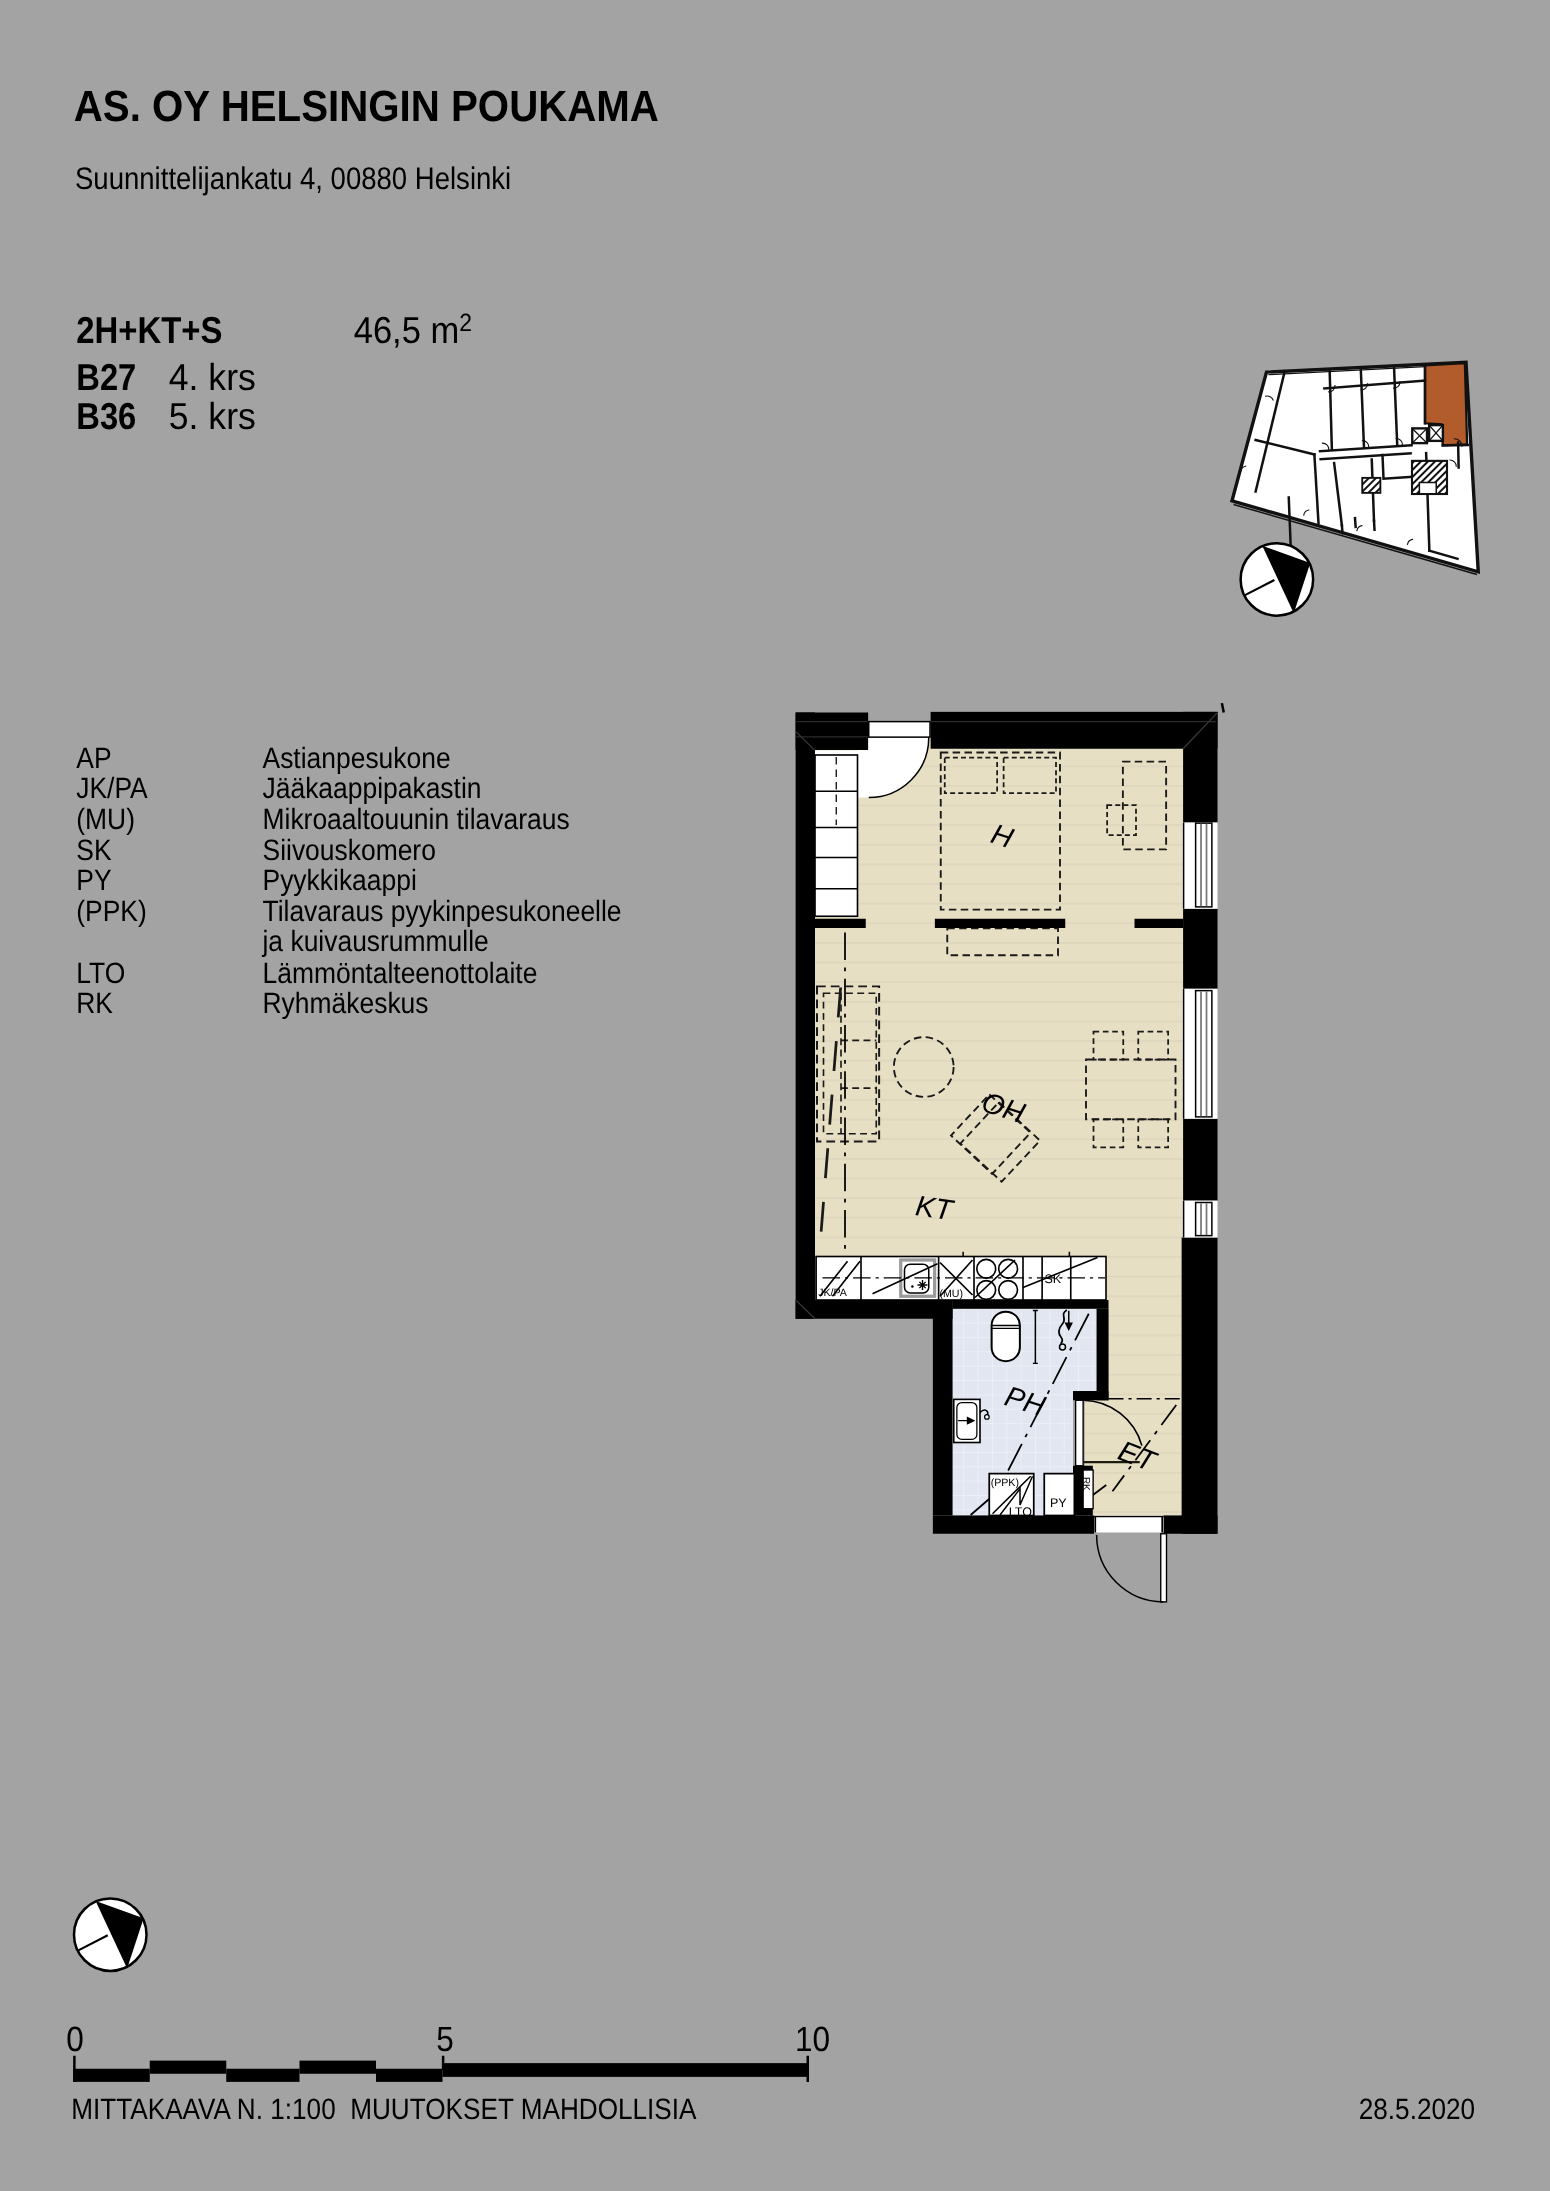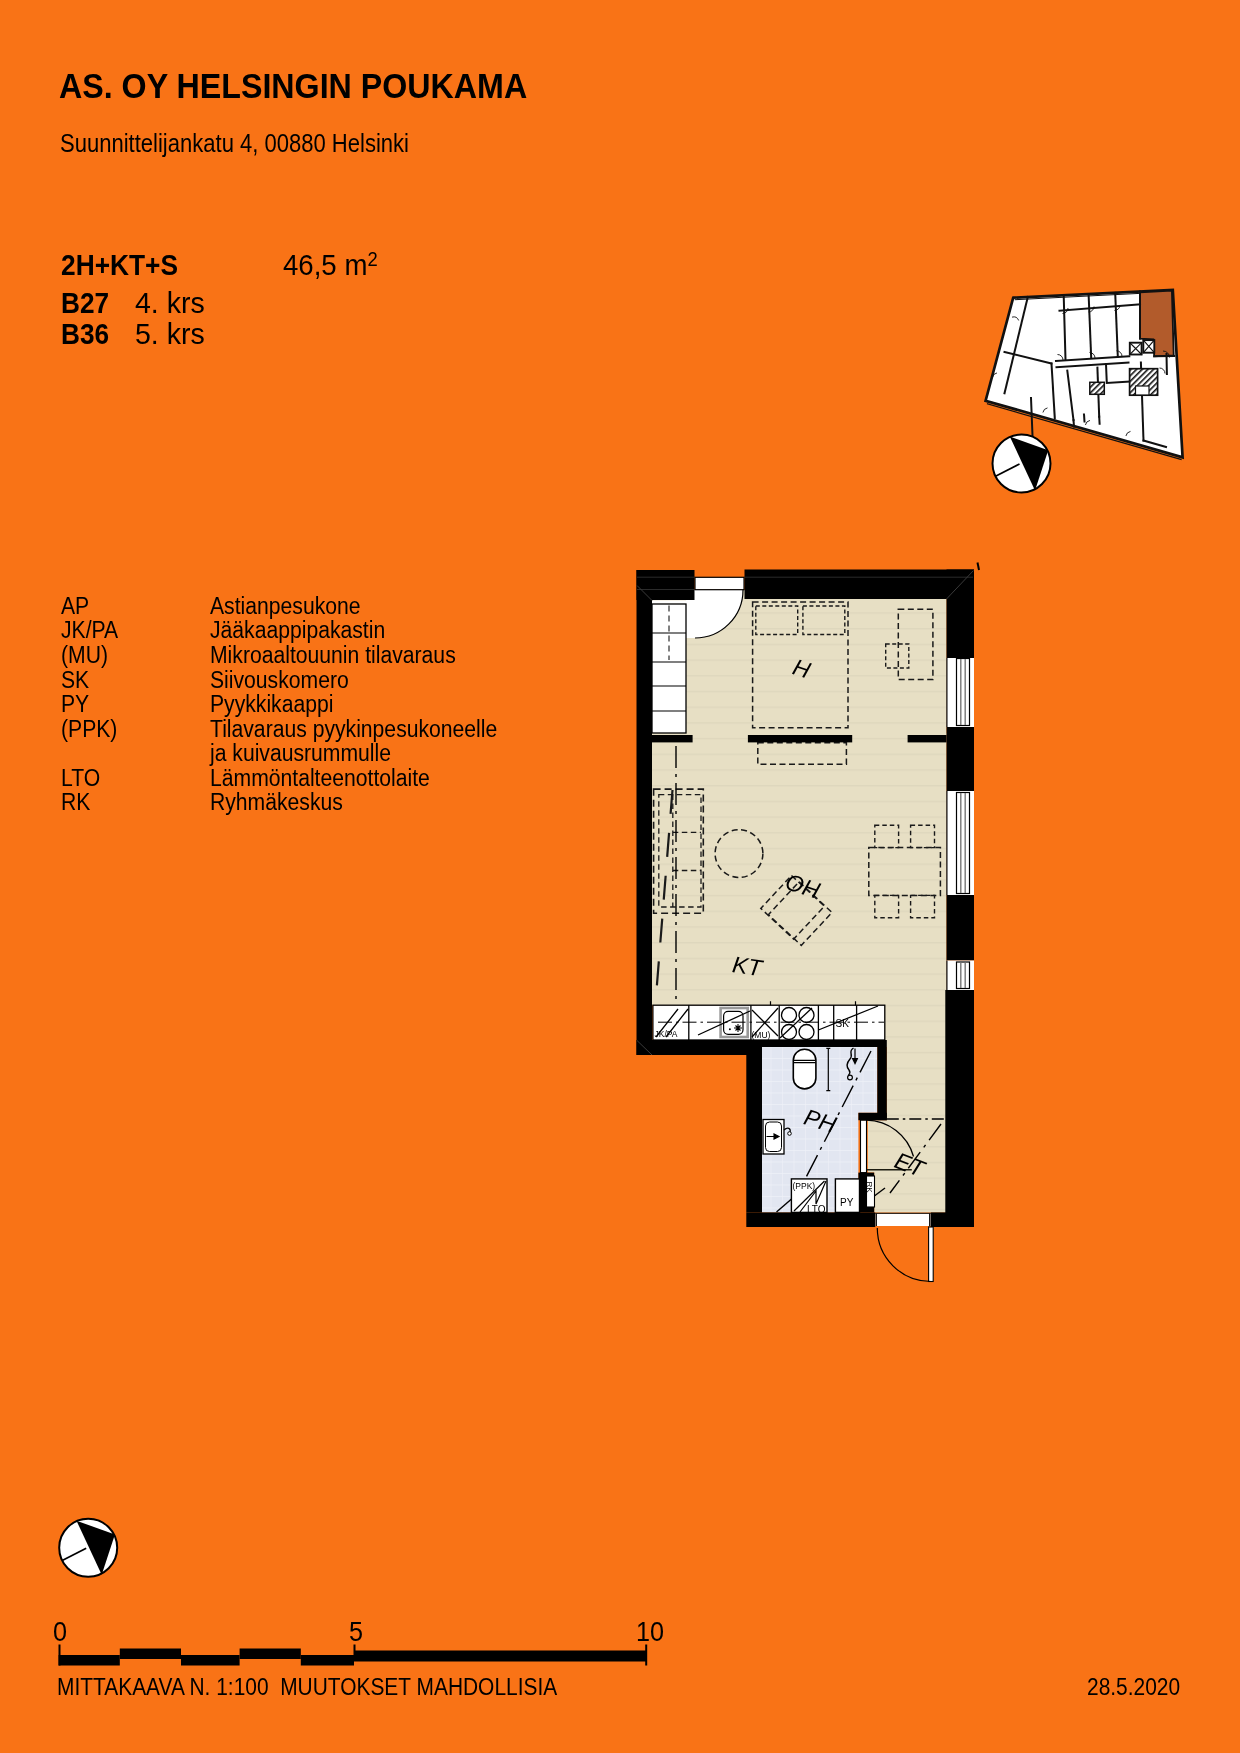--- a/index.html
+++ b/index.html
@@ -1,16 +1,16 @@
 <!DOCTYPE html>
 <html><head>
 <meta charset="utf-8">
 <style>
   html,body{margin:0;padding:0;background:#fff;}
-  #page{position:relative;width:1240px;height:1753px;background:#f97316;overflow:hidden;
+  #page{position:relative;width:1240px;height:1753px;background:#a3a3a3;overflow:hidden;
         font-family:"Liberation Sans", sans-serif;color:#000;}
   .abs{position:absolute;white-space:nowrap;}
 </style>
 </head>
 <body>
 <div id="page">
 
   <div class="abs" style="left:59px;top:65.5px;font-size:35px;line-height:1.149;font-weight:bold;transform:scaleX(0.92);transform-origin:left top;">AS. OY HELSINGIN POUKAMA</div>
 
   <div class="abs" style="left:60px;top:129.4px;font-size:25px;line-height:1.149;transform:scaleX(0.881);transform-origin:left top;">Suunnittelijankatu 4, 00880 Helsinki</div>

